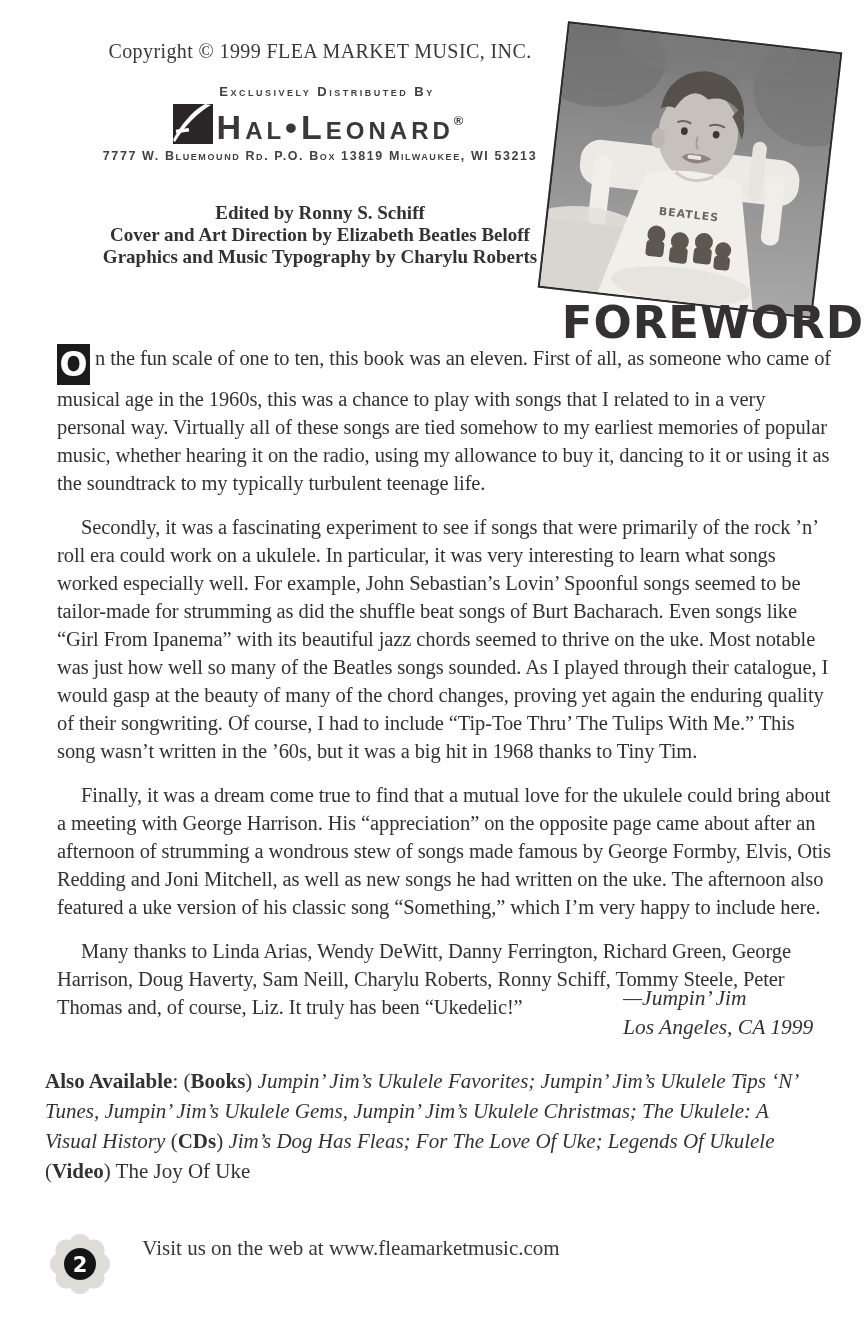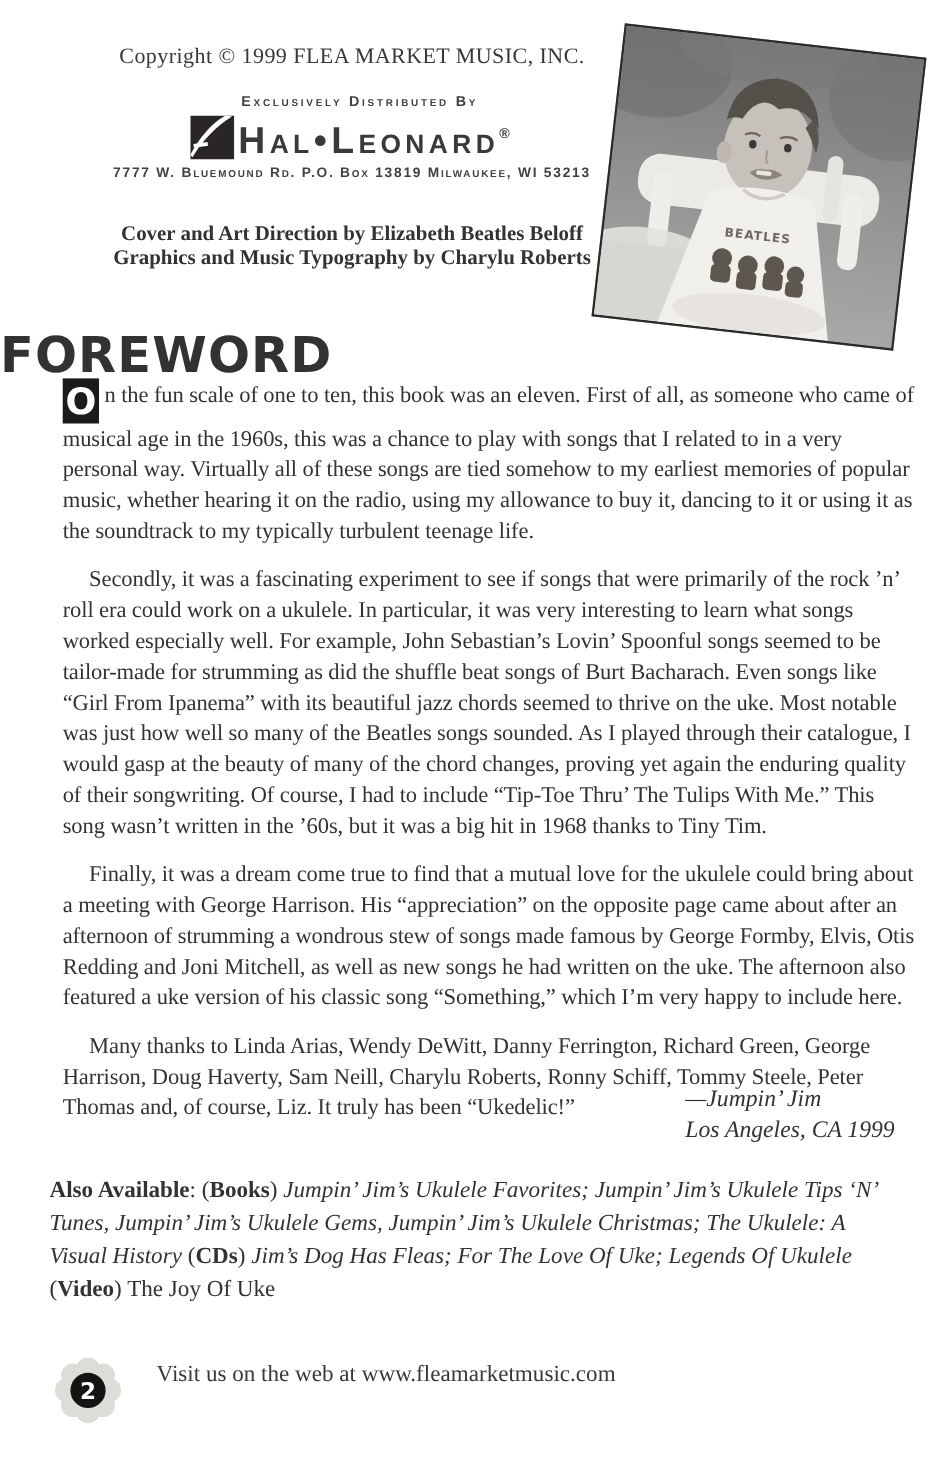--- a/index.html
+++ b/index.html
@@ -35,21 +35,21 @@
   }
   
   .photo{
     position:absolute;left:552px;top:36px;width:272px;height:264px;
     transform:rotate(6.5deg);transform-origin:50% 50%;
     border:2px solid #2a2a2a;background:#9a9a9a;overflow:hidden;
   }
   .photo svg{display:block;}
   
   .foreword-title{
-    position:absolute;top:296px;left:0;width:864px;text-align:left;
+    position:absolute;top:296px;left:0;width:864px;text-align:right;
     font-family:"DejaVu Sans",sans-serif;font-weight:800;font-size:45px;
     letter-spacing:1px;color:#343132;
   }
   
   .body-text{
     position:absolute;top:344px;left:45px;width:778px;
     font-size:20.5px;line-height:28px;color:#343132;letter-spacing:-.1px;margin-left:12px;
   }
   .body-text p{margin:0 0 16px 0;}
   .body-text p.indent{text-indent:24px;}
@@ -89,20 +89,21 @@
           <path d="M2,38 C10,24 24,9 38,1 L32,0 C19,7 7,22 0,36 Z" fill="#ffffff"></path>
           <rect x="3" y="25" width="13" height="3.5" fill="#ffffff" transform="rotate(-8 9 27)"></rect>
         </svg>
       </span>
       <span class="logo-name"><span>Hal•Leonard</span><span class="logo-reg">®</span></span>
     </div>
     <div class="dist-address">7777 W. Bluemound Rd. P.O. Box 13819 Milwaukee, WI 53213</div>
   </div>
 
   <div class="credits">
+    <div>Edited by Ronny S. Schiff</div>
     <div>Cover and Art Direction by Elizabeth Beatles Beloff</div>
     <div>Graphics and Music Typography by Charylu Roberts</div>
   </div>
 
   <div class="photo">
     <svg width="272" height="264" viewBox="0 0 272 264" aria-hidden="true">
       <defs>
         <linearGradient id="bgGrad" x1="0" y1="0" x2="0" y2="1">
           <stop offset="0" stop-color="#787878"></stop>
           <stop offset="0.55" stop-color="#949494"></stop>

